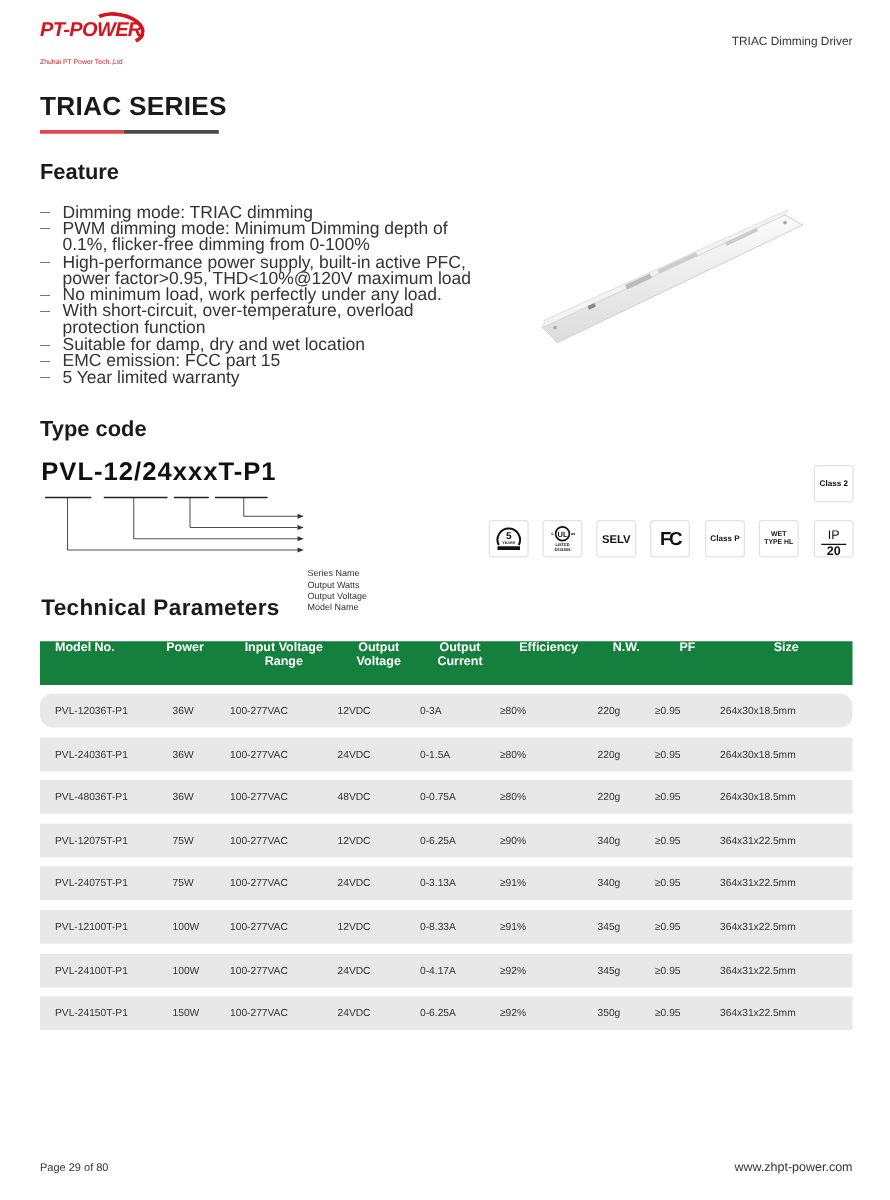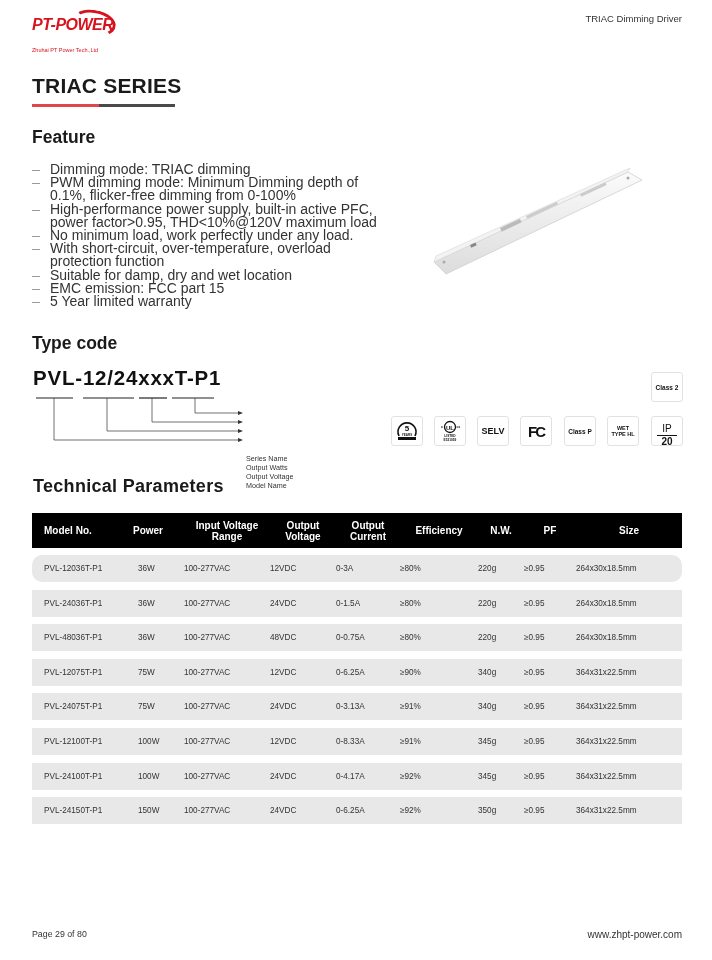--- a/index.html
+++ b/index.html
@@ -4,21 +4,21 @@
 <style>
   * { box-sizing: border-box; margin: 0; padding: 0; }
   html, body { width: 712px; height: 960px; background: #ffffff; overflow: hidden; }
   body { position: relative; font-family: "Liberation Sans", sans-serif; color: #222; }
 
   .logo { position: absolute; left: 32px; top: 14px; width: 88px; height: 30px; }
   .logo-text { position: absolute; left: 0; top: 2px; font-family: "Liberation Sans", sans-serif; font-weight: bold; font-style: italic; font-size: 16px; color: #d7141e; letter-spacing: -0.5px; }
   .logo-arc { position: absolute; left: 40px; top: -4px; width: 44px; height: 26px; border: 3px solid #d7141e; border-color: #d7141e #d7141e transparent transparent; border-radius: 50%; transform: rotate(10deg); }
   .logo-sub { position: absolute; left: 32px; top: 47px; font-size: 5.5px; color: #d7141e; }
 
-  .header-right { position: absolute; right: 30px; top: 13px; font-size: 9.5px; color: #333; text-align: center; }
+  .header-right { position: absolute; right: 30px; top: 28px; font-size: 9.5px; color: #333; text-align: center; }
 
   .series-title { position: absolute; left: 32px; top: 74px; font-size: 21px; font-weight: bold; color: #1a1a1a; letter-spacing: 0.2px; }
   .title-rule { position: absolute; left: 32px; top: 104px; height: 3px; width: 143px; display: flex; }
   .title-rule .r { width: 67px; background: #e0474c; }
   .title-rule .d { flex: 1; background: #4a4a4a; }
 
   .section-h { position: absolute; left: 32px; font-size: 17.5px; font-weight: bold; color: #1a1a1a; }
 
   .features { position: absolute; left: 32px; top: 163px; width: 360px; list-style: none; }
   .features li { position: relative; padding-left: 18px; font-size: 14px; line-height: 13.2px; color: #333; }
@@ -29,21 +29,21 @@
   .type-code { position: absolute; left: 33px; top: 366px; font-size: 20.5px; font-weight: bold; color: #111; letter-spacing: 0.8px; }
   .tc-svg { position: absolute; left: 30px; top: 394px; }
   .tc-label { position: absolute; left: 246px; font-size: 7.2px; color: #333; margin-top: 44px; }
 
   .cert { position: absolute; width: 32px; height: 30px; border: 1px solid #e2e2e2; border-radius: 3px; background: #fff; display: flex; align-items: center; justify-content: center; text-align: center; font-weight: bold; color: #111; }
   .cert .t { font-size: 8px; font-weight: 900; }
 
   .tech-title { position: absolute; left: 33px; top: 476px; font-size: 18px; font-weight: bold; color: #1a1a1a; letter-spacing: 0.3px; }
 
   .table { position: absolute; left: 32px; top: 513px; width: 650px; }
-  .thead { height: 35px; background: #000000; display: flex; align-items: center; color: #fff; font-weight: bold; font-size: 10px; }
+  .thead { height: 35px; background: #15803d; display: flex; align-items: flex-start; color: #fff; font-weight: bold; font-size: 10px; }
   .th { text-align: center; line-height: 11px; }
   .row { height: 27px; background: #e8e8e8; display: flex; align-items: center; font-size: 8.2px; color: #333; margin-top: 7.6px; }
   .thead + .row { margin-top: 7px; border-radius: 10px; }
   .c { white-space: nowrap; }
 
   .col0 { width: 80px; padding-left: 12px; }
   .col1 { width: 72px; }
   .col2 { width: 86px; }
   .col3 { width: 66px; }
   .col4 { width: 64px; }

